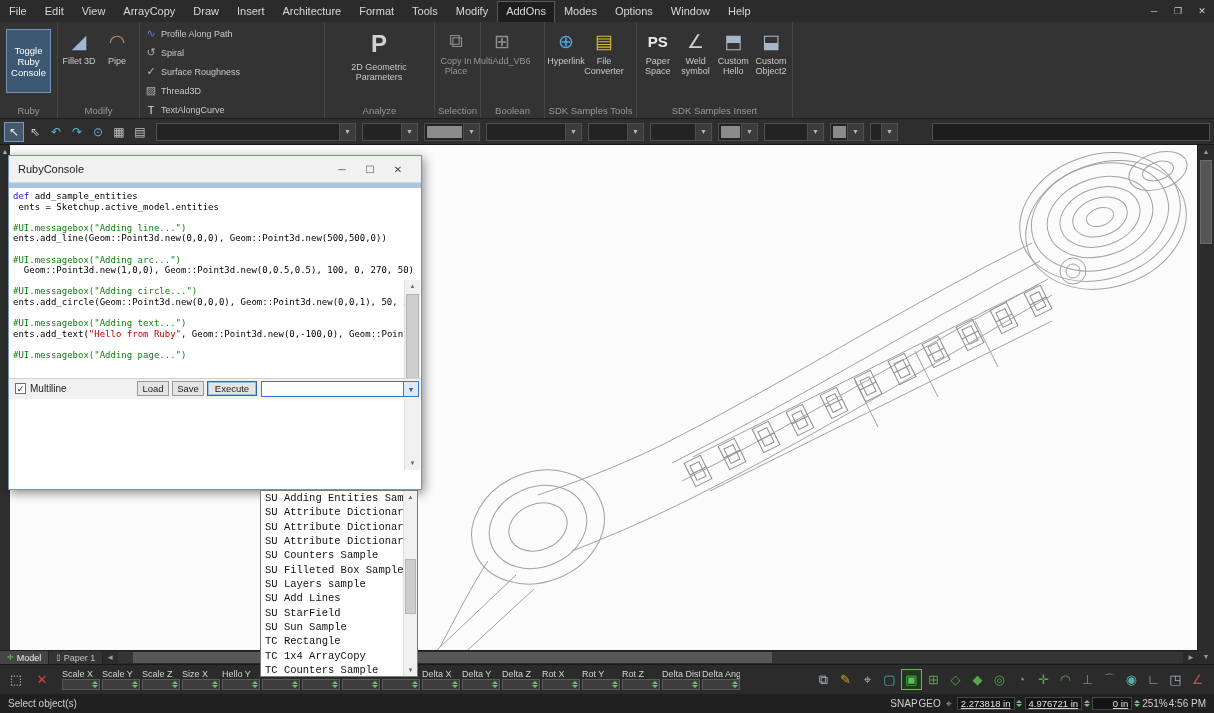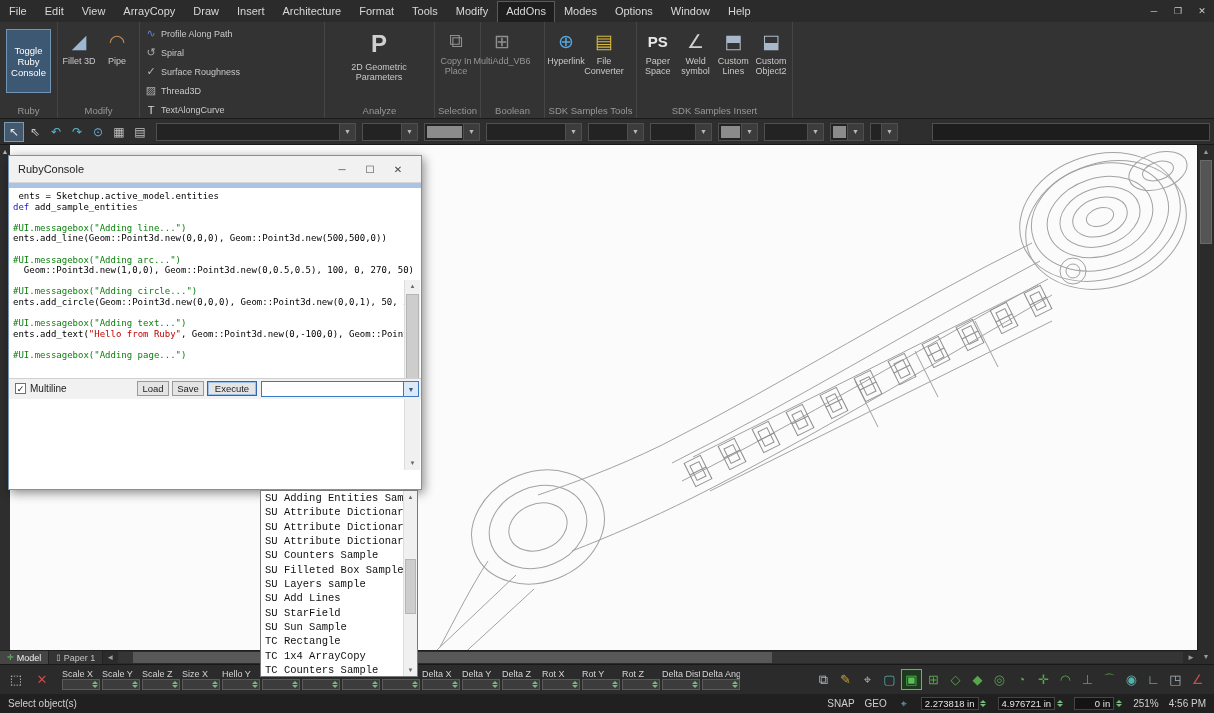--- a/index.html
+++ b/index.html
@@ -72,22 +72,22 @@
   .ispin{position:absolute;right:1px;top:0;bottom:0;width:7px;display:flex;flex-direction:column;justify-content:center;gap:1px;align-items:center;}
   .ispin i{display:block;width:0;height:0;border-left:3px solid transparent;border-right:3px solid transparent;}
   .ispin .up{border-bottom:3px solid #79b979;}
   .ispin .dn{border-top:3px solid #79b979;}
   .insp-right{margin-left:auto;display:flex;gap:1px;}
   .insp-right .tico{width:21px;height:21px;font-size:13px;box-sizing:border-box;}
   .tico.boxed{border:1px solid #57c057;background:#1e3a1e;}
 
   
   .statusbar{position:absolute;left:0;right:0;bottom:0;height:19px;background:#202020;display:flex;align-items:center;font-size:10px;color:#cfcfcf;padding:0 8px;box-sizing:border-box;}
-  .sb-right{margin-left:auto;display:flex;align-items:center;gap:10px;}
-  .coordwrap{display:flex;align-items:flex-start;}
+  .sb-right{margin-left:auto;display:flex;align-items:center;gap:1px;}
+  .coordwrap{display:flex;align-items:flex-start;text-decoration:underline;}
   .sb-box{min-width:52px;height:13px;background:#141414;border:1px solid #454545;color:#e2e2e2;font-size:9.5px;display:flex;align-items:center;justify-content:flex-end;padding:0 3px;box-sizing:border-box;}
   .ispin.st{position:static;display:flex;width:9px;height:13px;}
   .sb-ico{width:14px;height:14px;font-size:10px;}
 
   
   .console{position:absolute;left:8px;top:155px;width:414px;height:335px;background:#fff;border:1px solid #7593b5;box-shadow:2px 3px 10px rgba(0,0,0,.45);z-index:10;box-sizing:border-box;}
   .ctitle{height:26px;background:#f1f1f1;border-bottom:1px solid #d6d6d6;display:flex;align-items:center;padding:0 9px;font-size:11px;color:#222;}
   .cbtns{margin-left:auto;display:flex;}
   .cbtn{width:28px;height:20px;display:flex;align-items:center;justify-content:center;color:#444;font-size:10px;}
   .coutput{height:92px;font-family:"DejaVu Sans Mono",monospace;font-size:10px;color:#2626b0;padding:3px 6px;box-sizing:border-box;}
@@ -238,21 +238,21 @@
           <div class="rbtn ps">
             <div class="ricon" style="color: rgb(232, 232, 232);">PS</div>
             <div class="rlabel">Paper Space</div>
           </div>
           <div class="rbtn ">
             <div class="ricon" style="color: rgb(208, 208, 208);">∠</div>
             <div class="rlabel">Weld symbol</div>
           </div>
           <div class="rbtn ">
             <div class="ricon" style="color: rgb(168, 184, 200);">⬒</div>
-            <div class="rlabel">Custom Lines</div>
+            <div class="rlabel">Custom Hello</div>
           </div>
           <div class="rbtn ">
             <div class="ricon" style="color: rgb(168, 184, 200);">⬓</div>
             <div class="rlabel">Custom Object2</div>
           </div>
         </div>
         <div class="rgl">SDK Samples Insert</div>
       </div>
     </div>
 
@@ -634,22 +634,22 @@
     <div class="ctitle">
       <span>RubyConsole</span>
       <div class="cbtns">
         <span class="cbtn">─</span>
         <span class="cbtn">☐</span>
         <span class="cbtn">✕</span>
       </div>
     </div>
     <div class="csplit"></div>
     <div class="ccode">
+        <div class="code-line"><span class="c-kw">def</span><span class="c-pl"> add_sample_entities</span></div>
         <div class="code-line"><span class="c-pl"> ents = Sketchup.active_model.entities</span></div>
-        <div class="code-line"><span class="c-kw">def</span><span class="c-pl"> add_sample_entities</span></div>
         <div class="code-line">&nbsp;</div>
         <div class="code-line"><span class="c-cm">#UI.messagebox("Adding line...")</span></div>
         <div class="code-line"><span class="c-pl">ents.add_line(Geom::Point3d.new(0,0,0), Geom::Point3d.new(500,500,0))</span></div>
         <div class="code-line">&nbsp;</div>
         <div class="code-line"><span class="c-cm">#UI.messagebox("Adding arc...")</span></div>
         <div class="code-line"><span class="c-pl">  Geom::Point3d.new(1,0,0), Geom::Point3d.new(0,0.5,0.5), 100, 0, 270, 50)</span></div>
         <div class="code-line">&nbsp;</div>
         <div class="code-line"><span class="c-cm">#UI.messagebox("Adding circle...")</span></div>
         <div class="code-line"><span class="c-pl">ents.add_circle(Geom::Point3d.new(0,0,0), Geom::Point3d.new(0,0,1), 50, 50)</span></div>
         <div class="code-line">&nbsp;</div>

